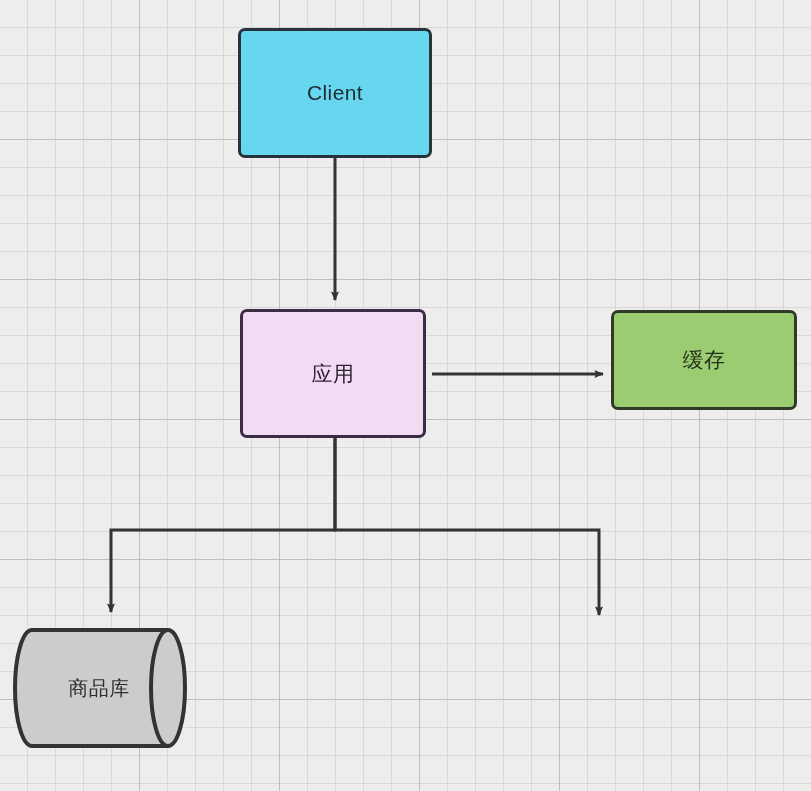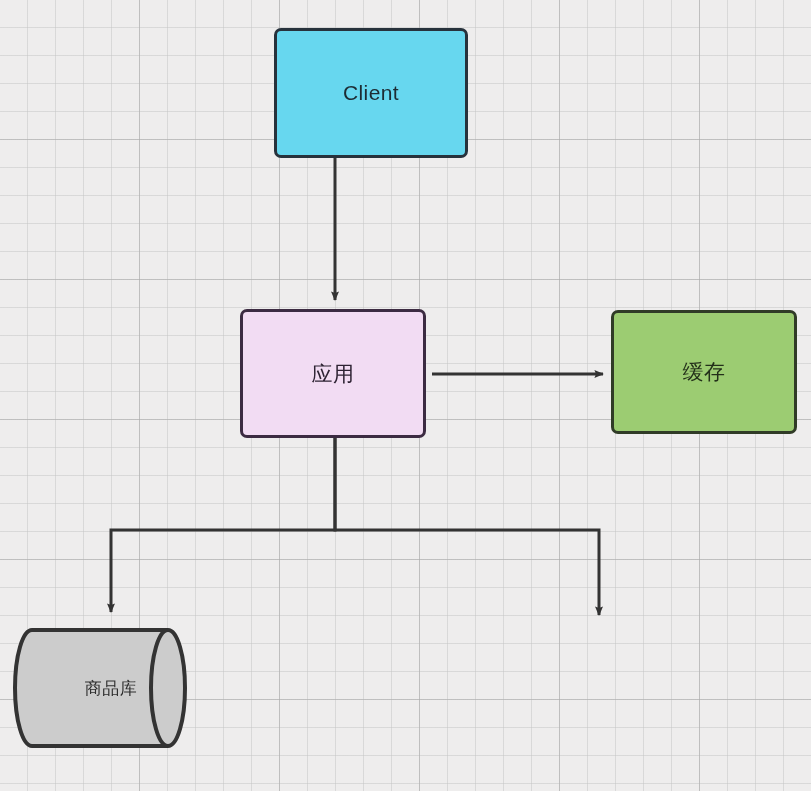--- a/index.html
+++ b/index.html
@@ -57,66 +57,65 @@
   }
 
   
   #node-client {
     left: 238px;
     top: 28px;
     width: 194px;
     height: 130px;
     background: #67d7ef;
     border: 3px solid #27323c;
-    margin-left: 36px;
   }
   #node-client .node-label { color: #1d2b33; }
 
   
   #node-app {
     left: 240px;
     top: 309px;
     width: 186px;
     height: 129px;
     background: #f2dcf3;
     border: 3px solid #3c2b42;
   }
   #node-app .node-label { color: #2d2232; }
 
   
   #node-cache {
     left: 611px;
     top: 310px;
     width: 186px;
-    height: 124px;
+    height: 100px;
     background: #9ccc72;
     border: 3px solid #303b27;
   }
   #node-cache .node-label { color: #23301a; }
 
   
   .cylinder {
     position: absolute;
   }
   .cyl-svg {
     position: absolute;
     left: 0;
     top: 0;
     overflow: visible;
   }
   .cyl-label {
     position: absolute;
-    left: 16px;
+    left: 4px;
     top: 0;
     width: 100%;
     height: 100%;
     display: flex;
     align-items: center;
     justify-content: center;
-    font-size: 17px;
+    font-size: 20px;
     color: #2e2e2e;
     letter-spacing: 0.5px;
     white-space: nowrap;
     padding-right: 34px;
     box-sizing: border-box;
   }
 
   #db-product { left: 22px;  top: 620px; width: 180px; height: 136px; }
   #db-user    { left: 508px; top: 623px; width: 180px; height: 136px; }
 </style>

